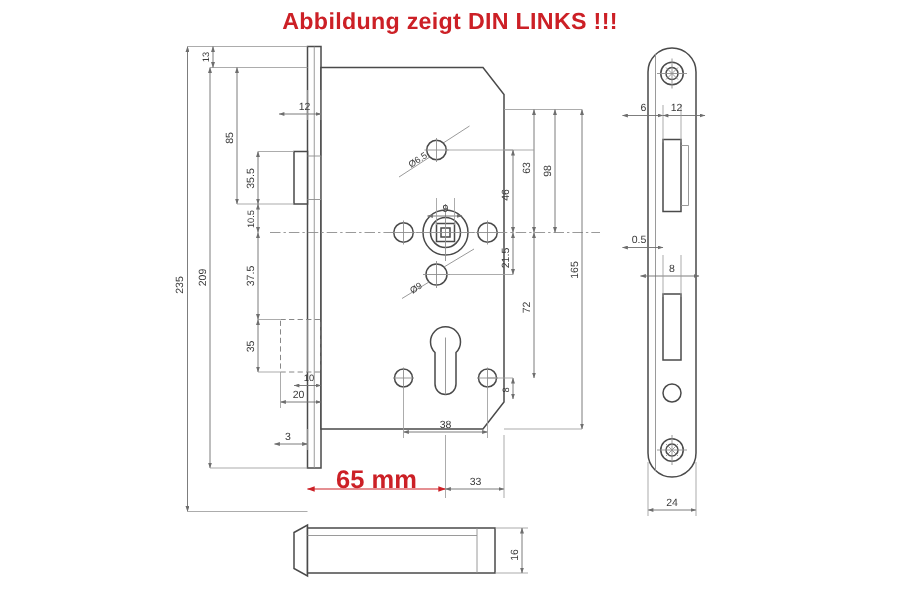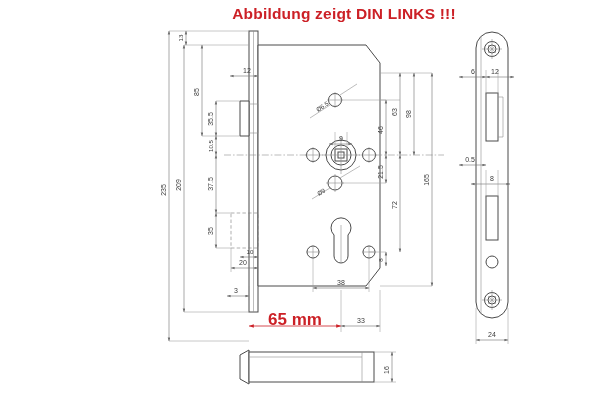--- a/index.html
+++ b/index.html
@@ -3,21 +3,21 @@
 <meta charset="utf-8">
 <style>
   html,body{margin:0;padding:0;}
   body{
     width:600px;height:400px;
     background:#ffffff;
     font-family:"Liberation Sans", sans-serif;
     overflow:hidden;
     position:relative;
   }
-  #stage{position:absolute;inset:0;width:488px;height:400px;padding-left:44px;}
+  #stage{position:absolute;inset:0;width:488px;height:400px;}
   svg{display:block;}
   .ttl{
     fill:#cc2026;
     font-family:"Liberation Sans", sans-serif;
     font-weight:bold;
     font-size:15.5px;
     letter-spacing:.2px;
   }
   .redlbl{
     fill:#cc2026;

